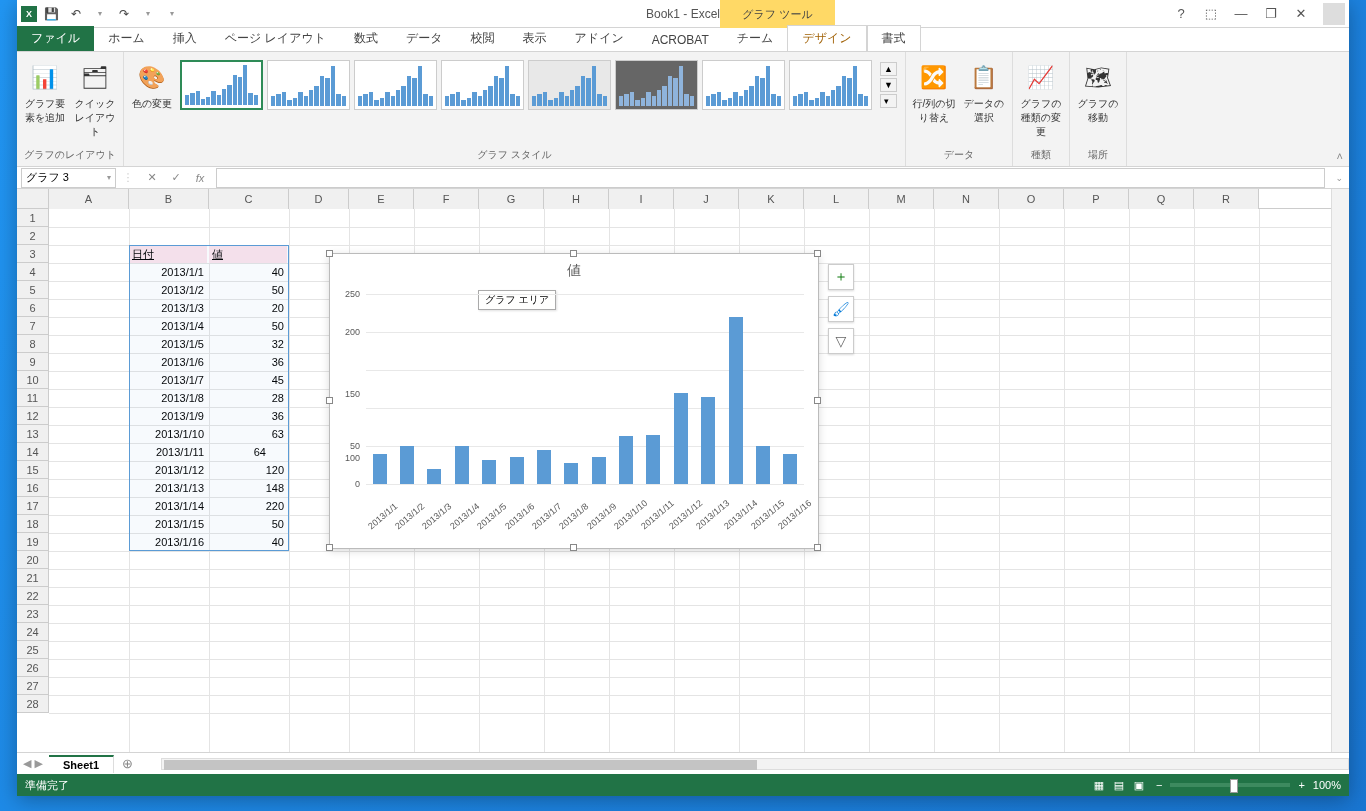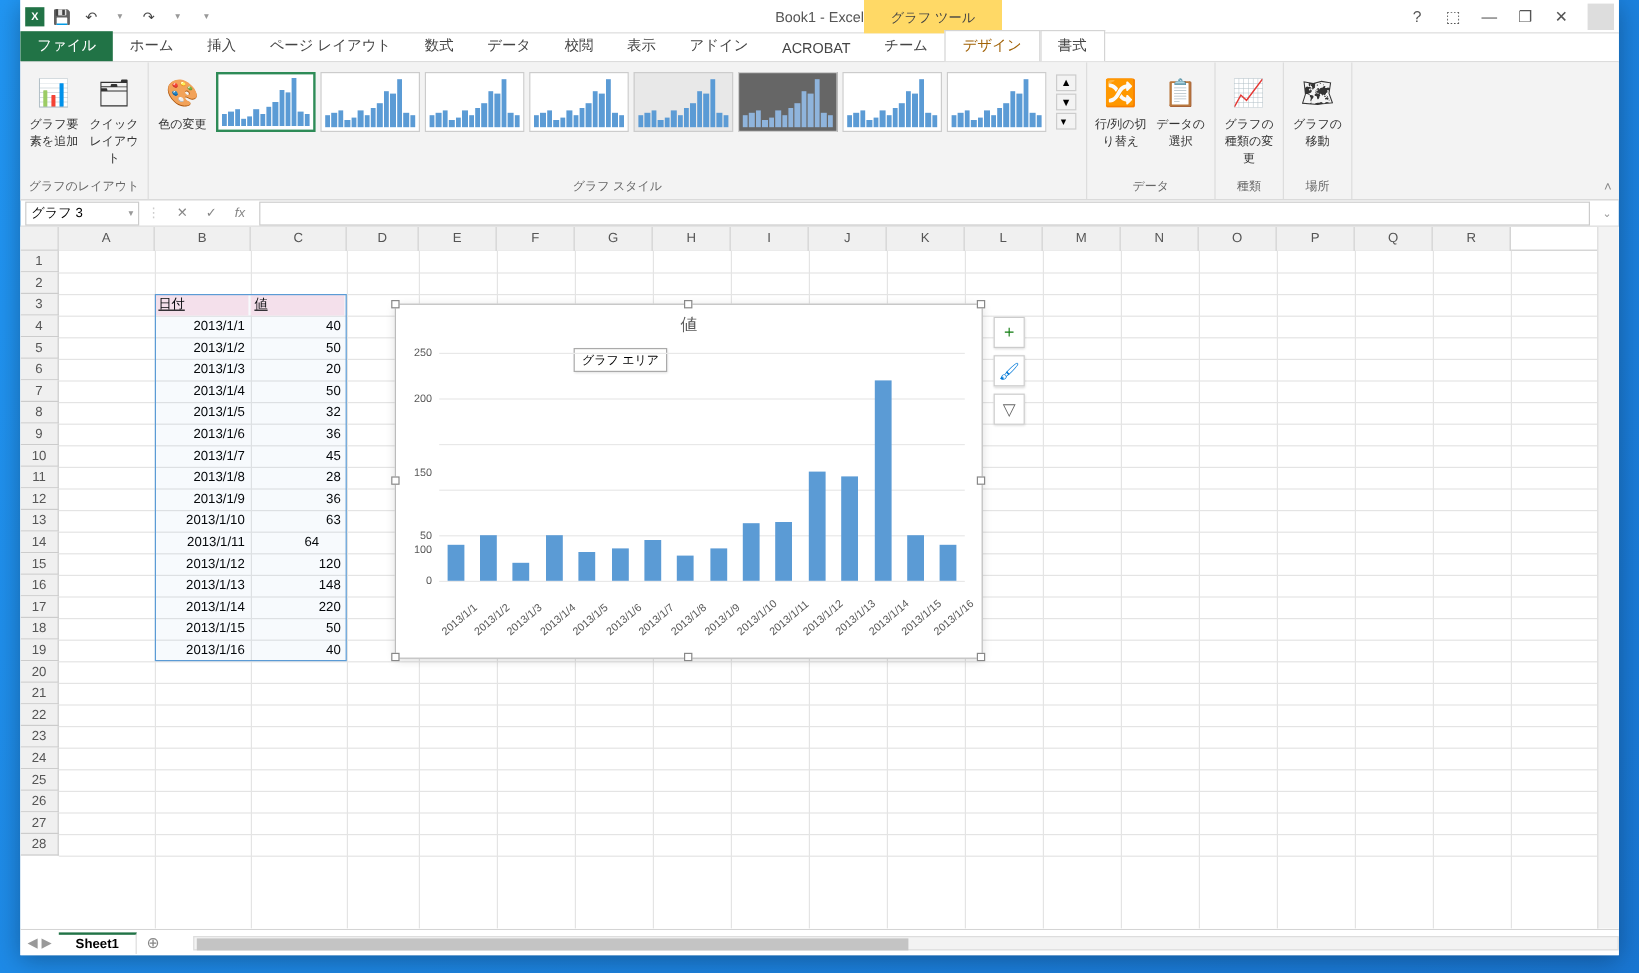--- a/index.html
+++ b/index.html
@@ -532,13 +532,27 @@
     <div class="nav-arrows">◀ ▶</div>
     <span class="sheet-tab active">Sheet1</span>
     <span class="addsheet">⊕</span>
     <div class="hscroll">
       <div class="hscroll-track">
           <div class="hscroll-thumb"></div>
         </div>
     </div>
   </div>
 
+  <div class="status-bar">
+    <span>準備完了</span>
+    <div class="zoom-ctrl">
+      <div class="view-btns">
+        <span class="view-btn">▦</span>
+        <span class="view-btn">▤</span>
+        <span class="view-btn">▣</span>
+      </div>
+      <span>−</span>
+      <div class="zoom-slider"></div>
+      <span>+</span>
+      <span>100%</span>
+    </div>
+  </div>
 </div>
 
 </body></html>

